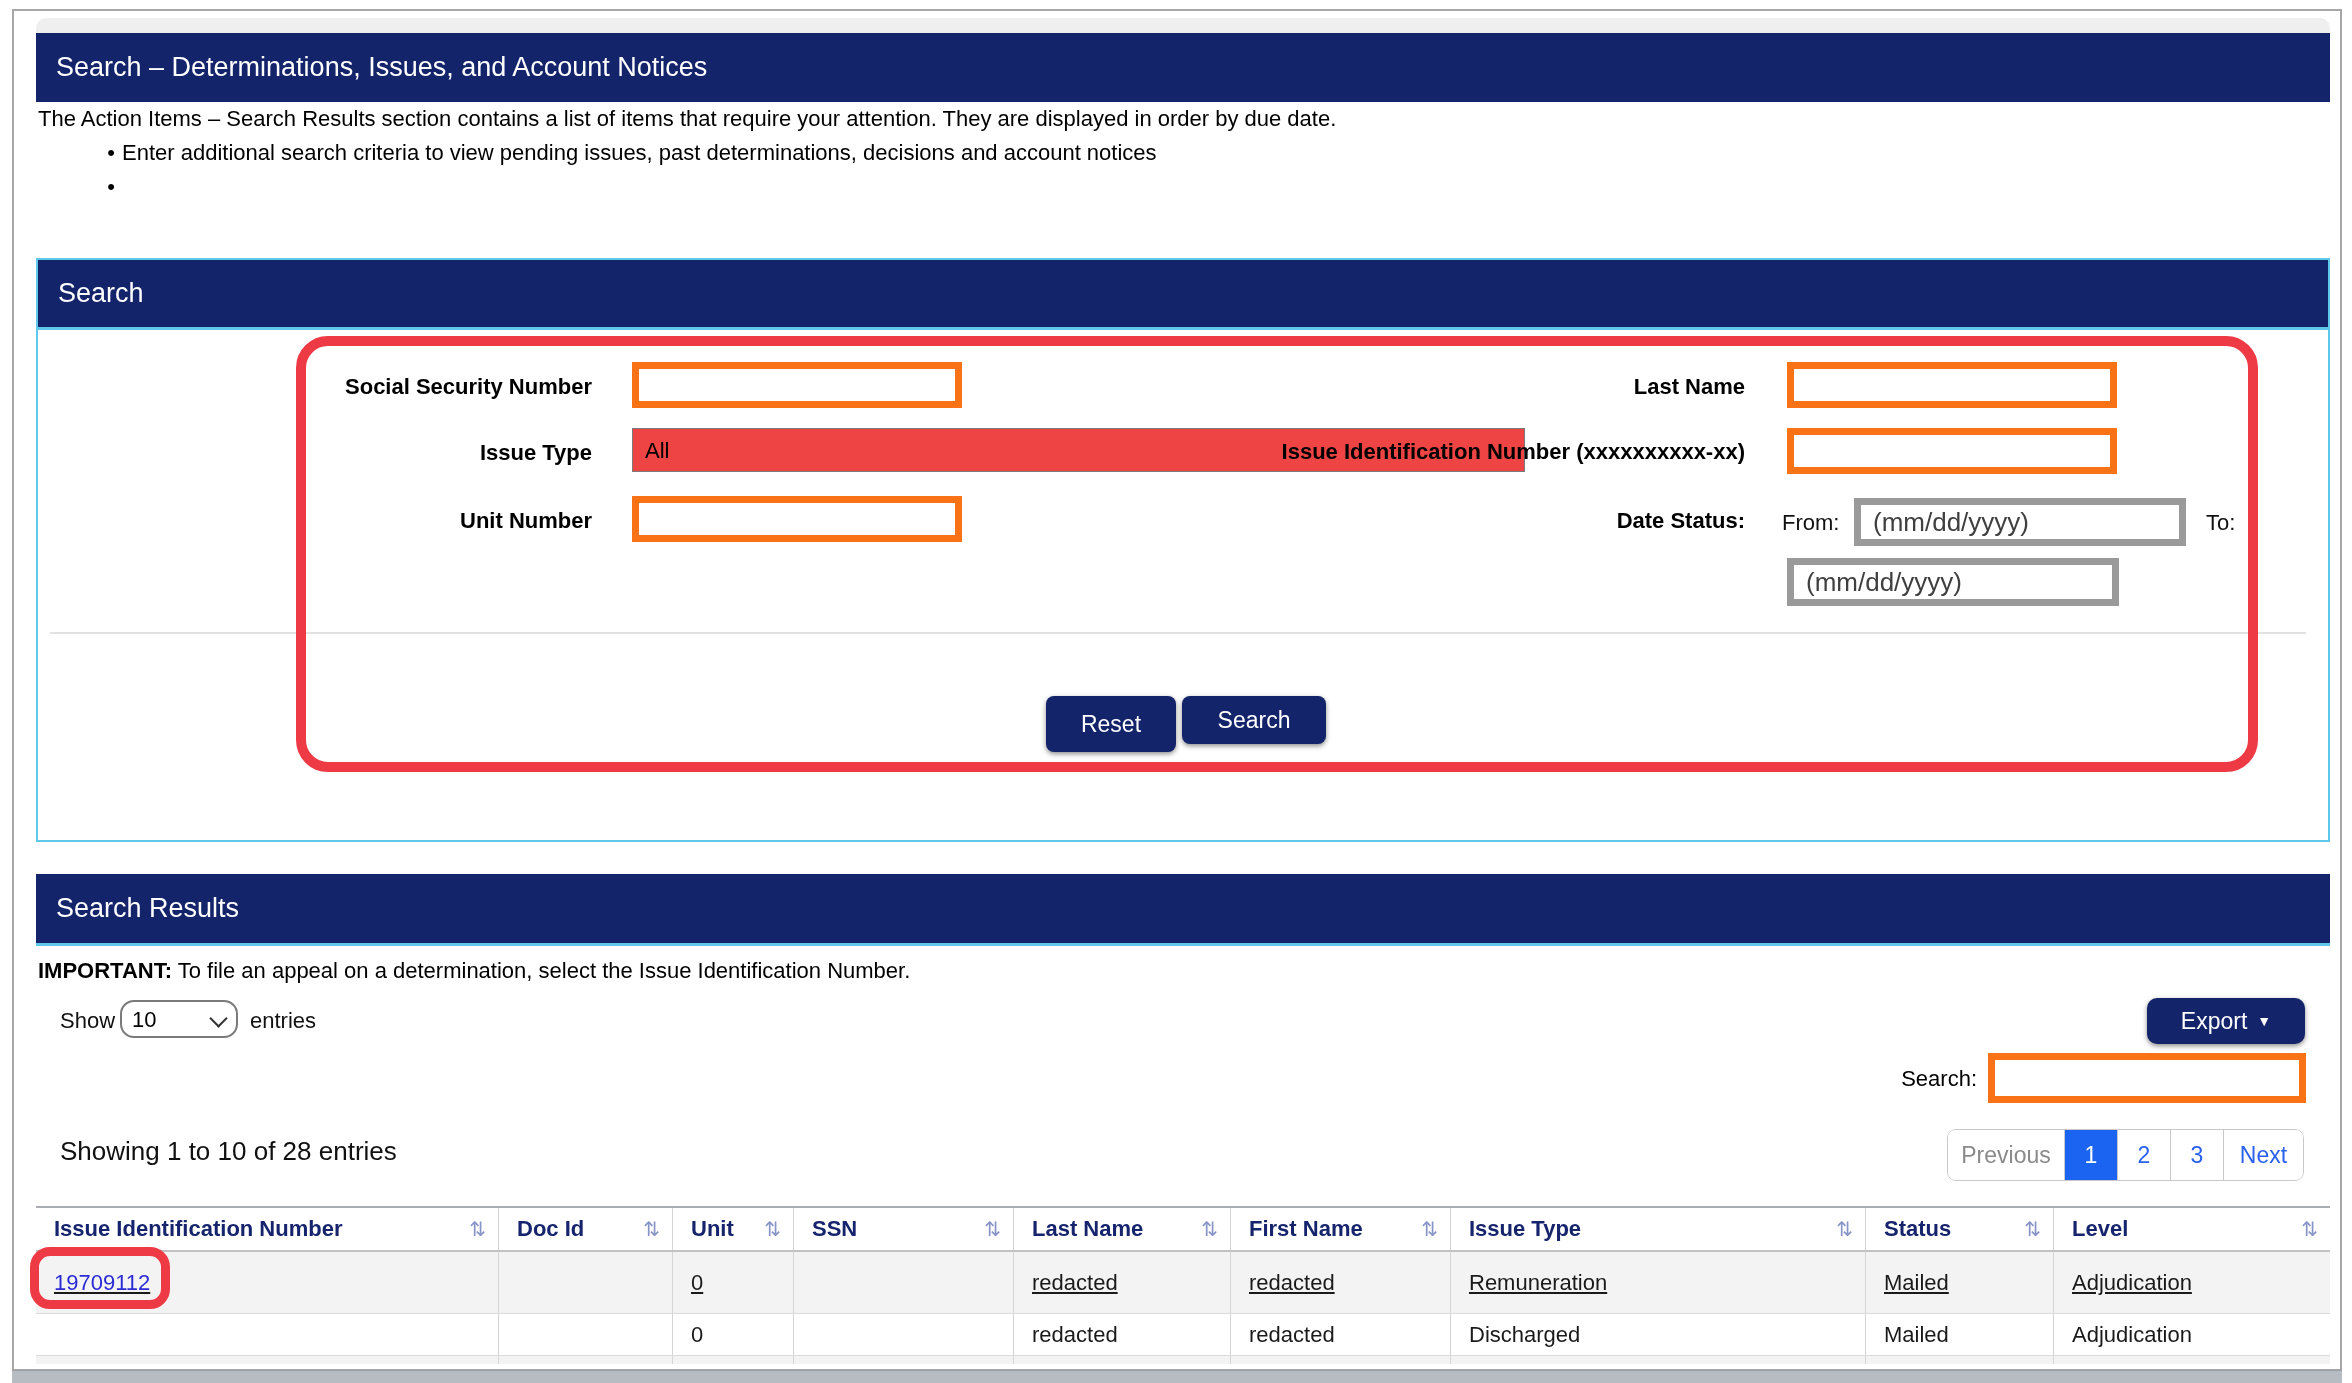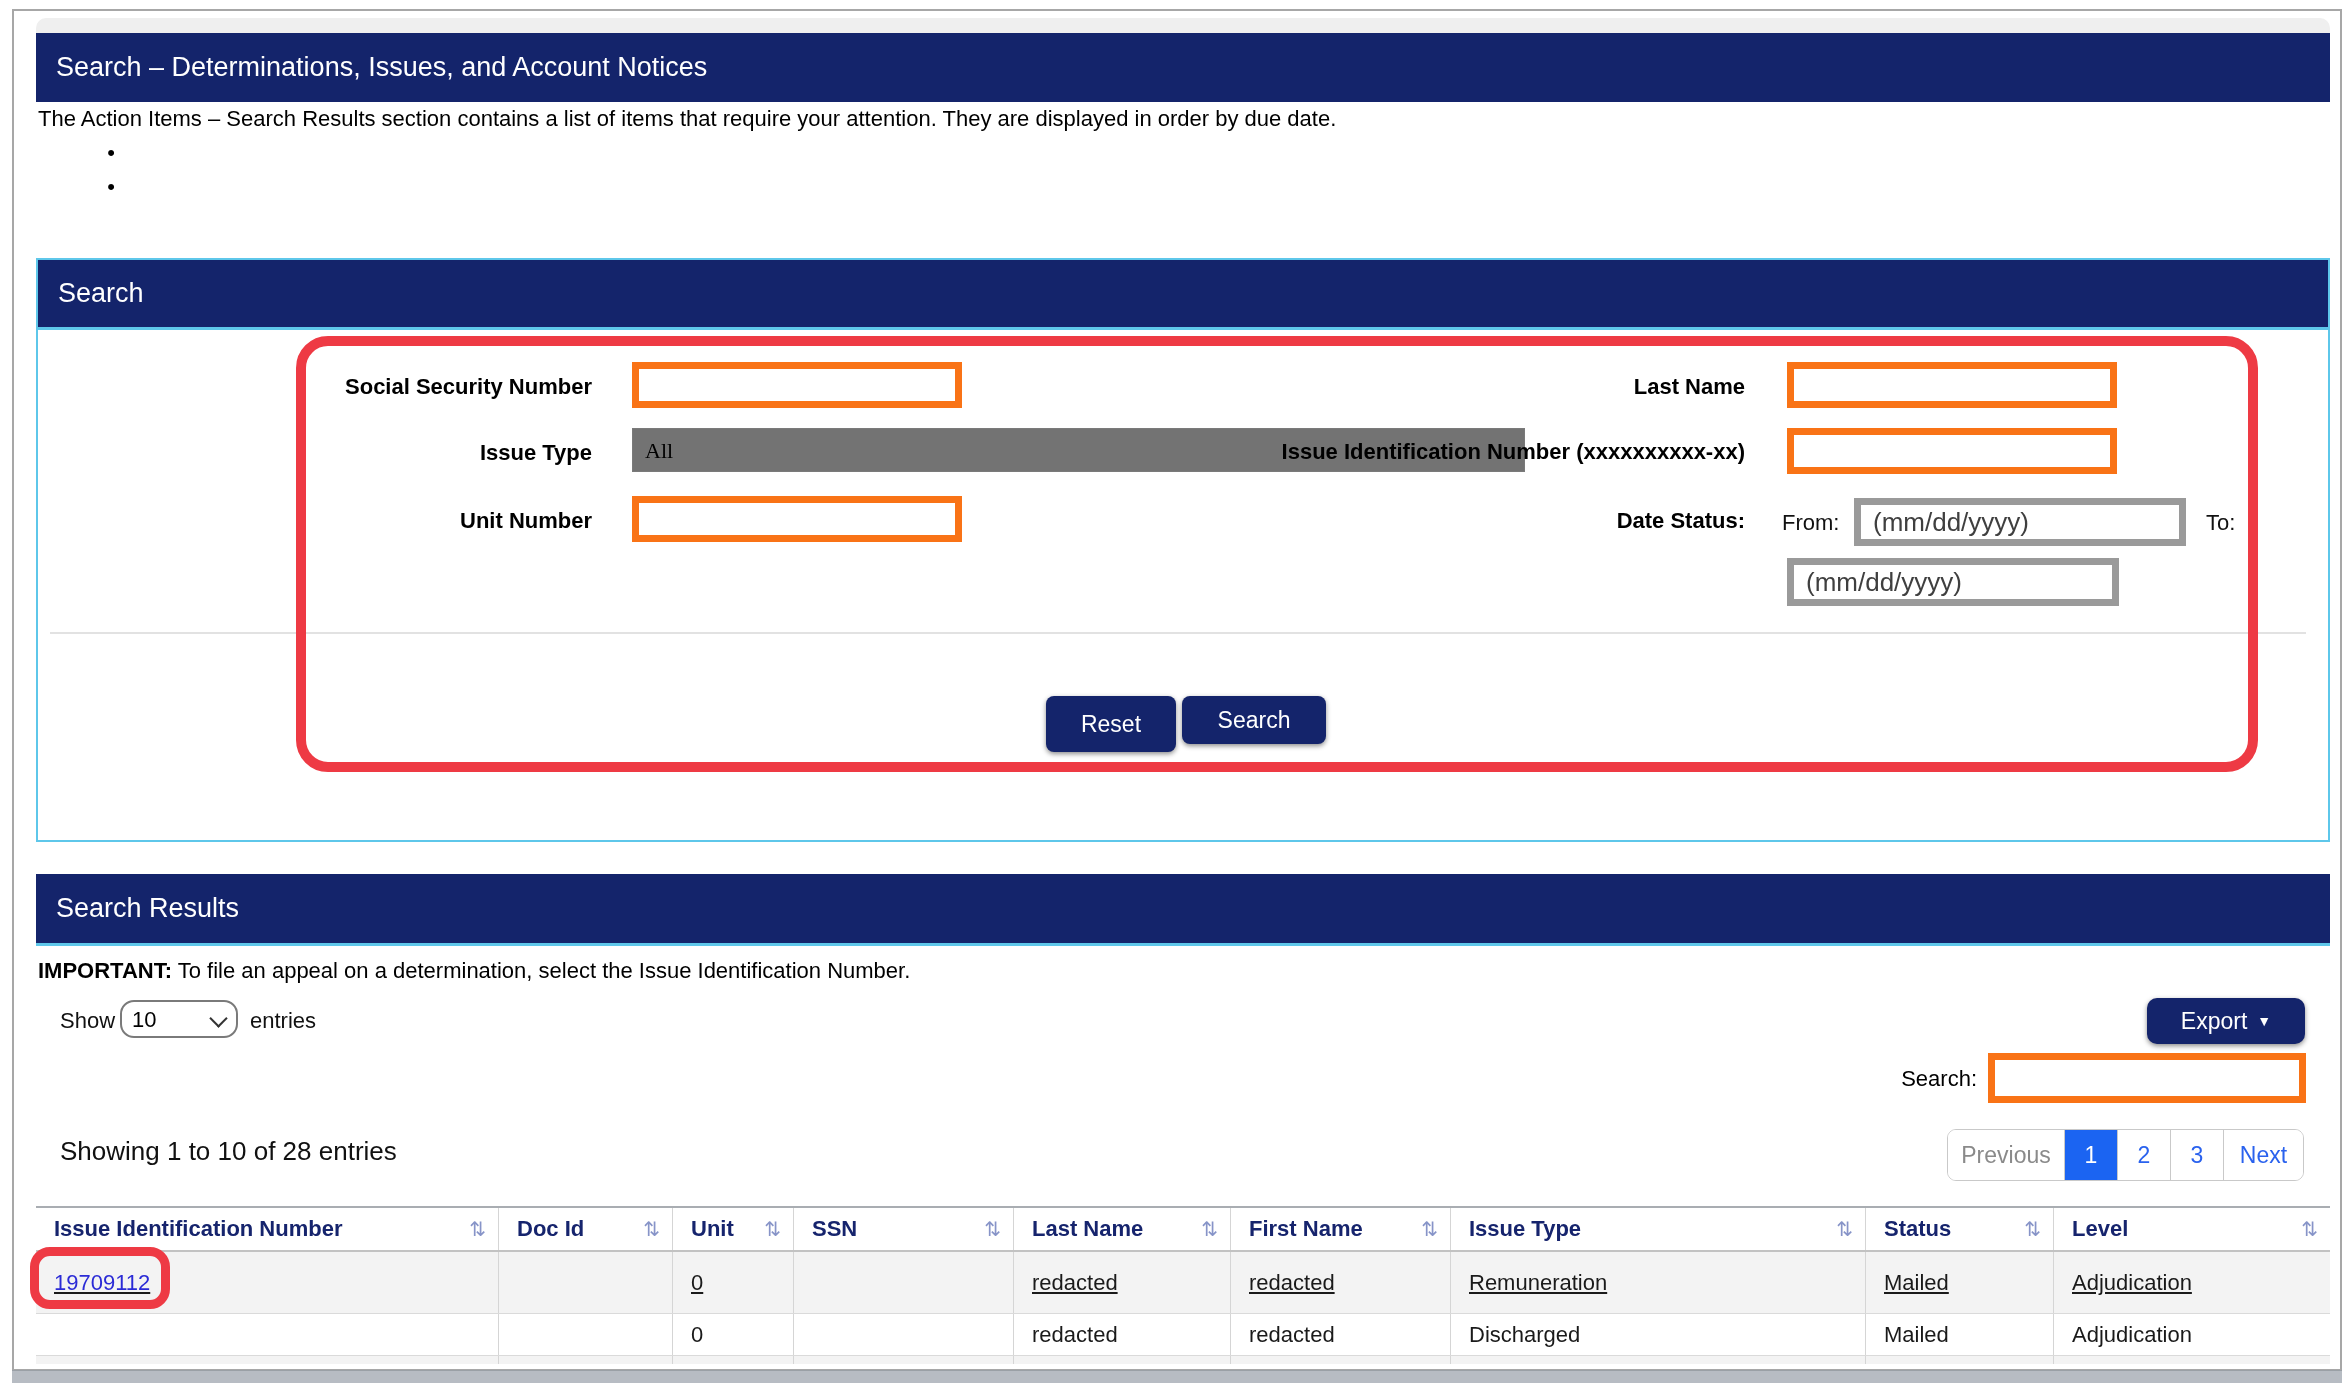--- a/index.html
+++ b/index.html
@@ -43,21 +43,21 @@
   .fld-label{font-size:22px;font-weight:bold;color:#000;text-align:right;}
   .txt{border:7px solid #f97316;background:#fff;font-size:26px;padding:0 12px;font-family:"Liberation Sans",sans-serif;}
   .txt::placeholder{color:#3f3f3f;opacity:1;}
 
   .lbl-ssn{left:240px;top:374px;width:352px;}
   .in-ssn{left:632px;top:362px;width:330px;height:46px;}
   .lbl-ln{left:1393px;top:374px;width:352px;}
   .in-ln{left:1787px;top:362px;width:330px;height:46px;}
 
   .lbl-it{left:240px;top:440px;width:352px;}
-  .sel-issue{left:632px;top:428px;width:893px;height:44px;border:1px solid #7a7a7a;font-size:22px;padding:0 12px;background:#737373;appearance:none;-webkit-appearance:none;border-radius:0;font-family:Liberation Serif, serif;}
+  .sel-issue{left:632px;top:428px;width:893px;height:44px;border:1px solid #7a7a7a;font-size:22px;padding:0 12px;background:#ef4444;appearance:none;-webkit-appearance:none;border-radius:0;font-family:Liberation Sans, sans-serif;}
   .lbl-iin{left:1200px;top:439px;width:545px;z-index:5;}
   .in-iin{left:1787px;top:428px;width:330px;height:46px;}
 
   .lbl-unit{left:240px;top:508px;width:352px;}
   .in-unit{left:632px;top:496px;width:330px;height:46px;}
   .lbl-dr{left:1393px;top:508px;width:352px;}
   .lbl-from{left:1782px;top:510px;font-size:22px;}
   .in-from{left:1854px;top:498px;width:332px;height:48px;border-color:#9a9a9a;}
   .lbl-to{left:2206px;top:510px;font-size:22px;}
   .in-to{left:1787px;top:558px;width:332px;height:48px;border-color:#9a9a9a;}
@@ -116,20 +116,21 @@
 <div class="win-frame"></div>
 <div class="abs top-strip"></div>
 
 <div class="abs navy-bar title-bar">
   <span>Search – Determinations, Issues, and Account Notices</span>
 </div>
 
 <div class="abs body-text p-intro">The Action Items – Search Results section contains a list of items that require your attention. They are displayed in order by due date.</div>
 <div class="abs body-text bullet bullet1">
   <span class="dot"></span>
+  <span>Enter additional search criteria to view pending issues, past determinations, decisions and account notices</span>
 </div>
 <div class="abs body-text bullet bullet2">
   <span class="dot"></span>
 </div>
 
 <div class="abs search-panel">
   <div class="navy-bar section-bar">
     <span>Search</span>
   </div>
 </div>

